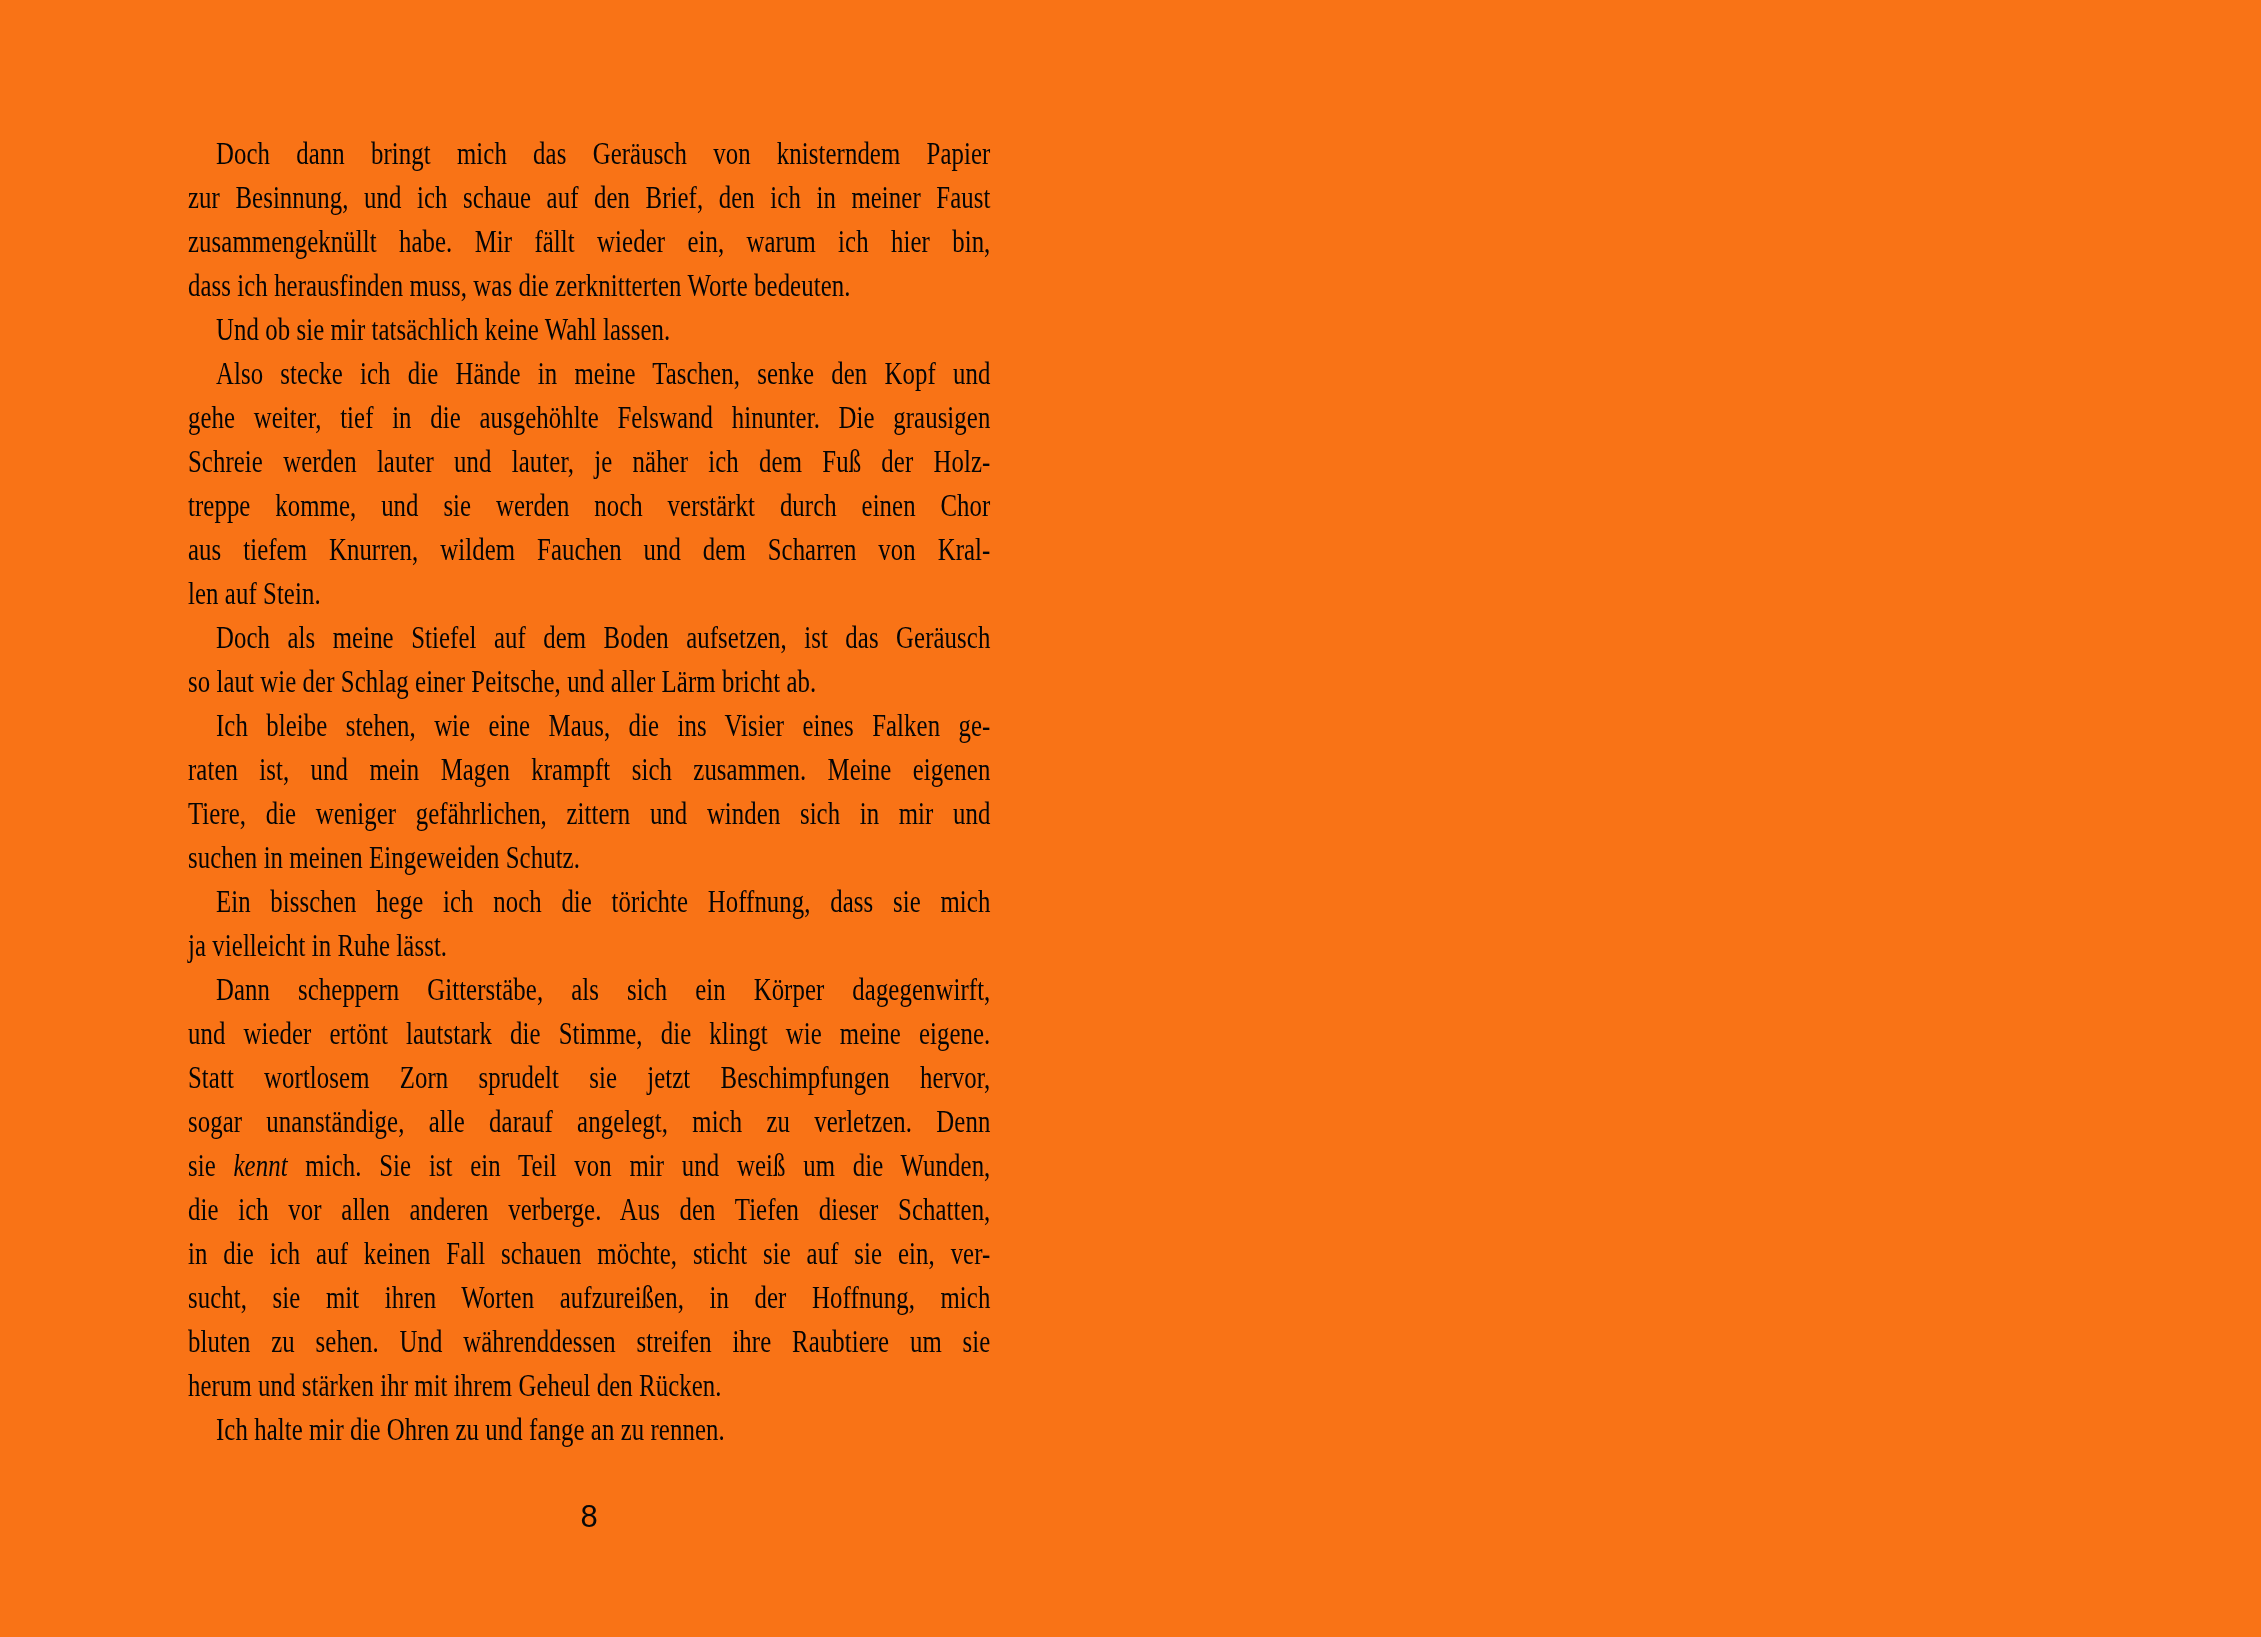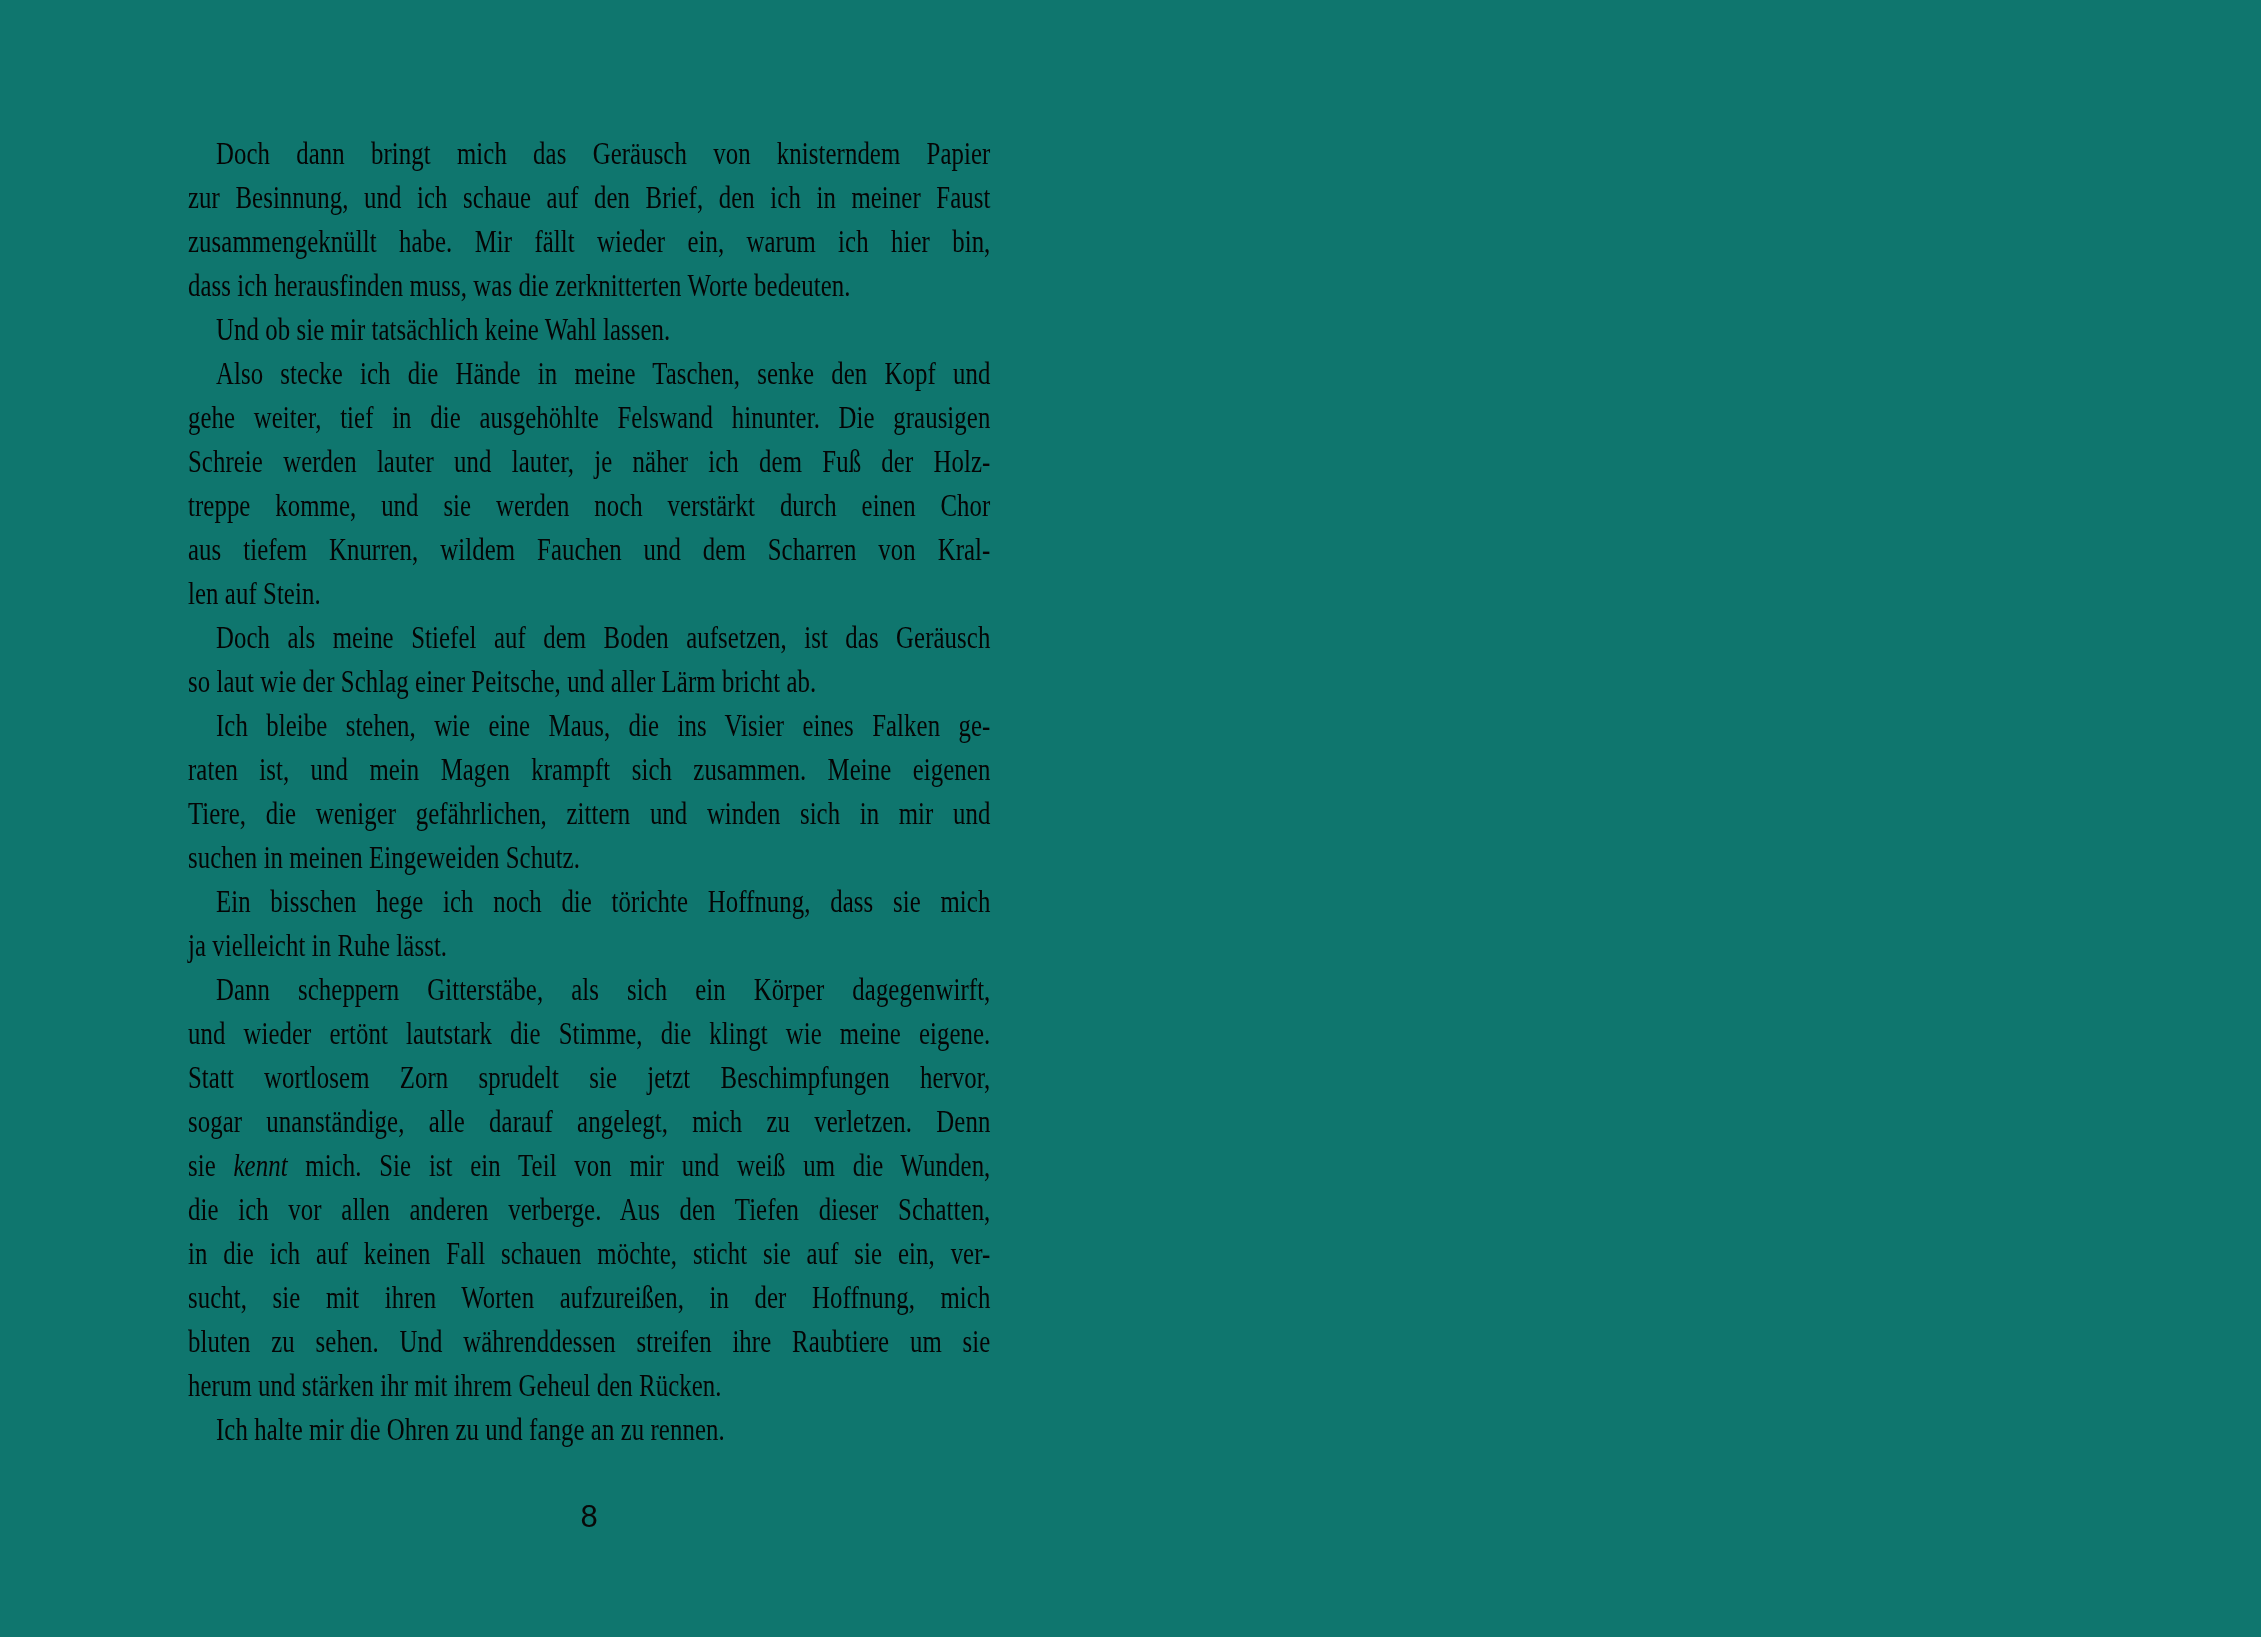--- a/index.html
+++ b/index.html
@@ -17,21 +17,21 @@
   }
   .spread {
     position: absolute;
     inset: 0;
   }
   .page {
     position: absolute;
     top: 0;
     height: 1638px;
     width: 1131px;
-    background: #0f766e;
+    background: #f97316;
   }
   #page-left  { left: 0; }
   #page-right { left: 1131px; }
 
   
   .text-block {
     position: absolute;
     top: 132px;
     width: 1003px;
     transform: scaleX(0.8);

